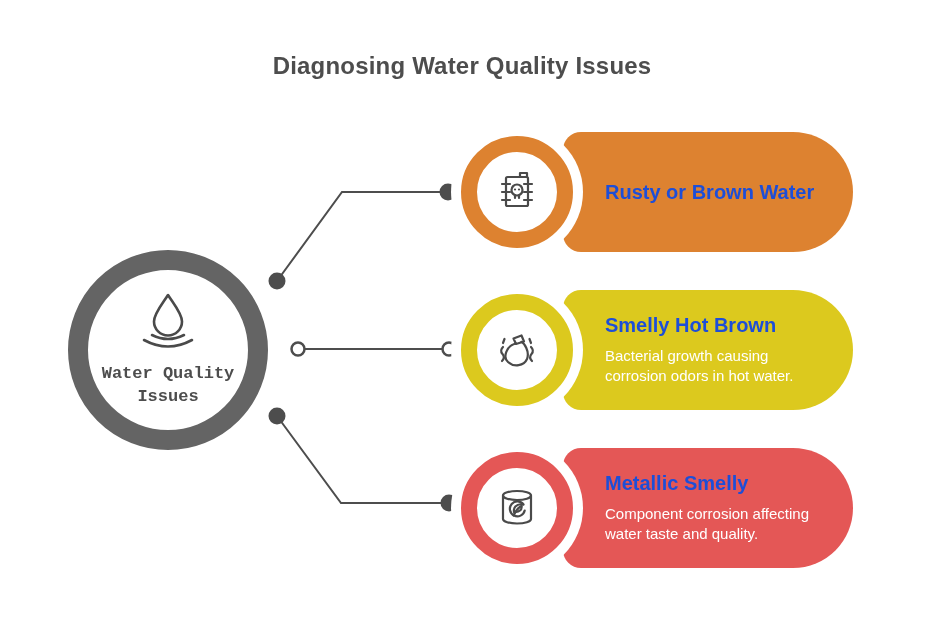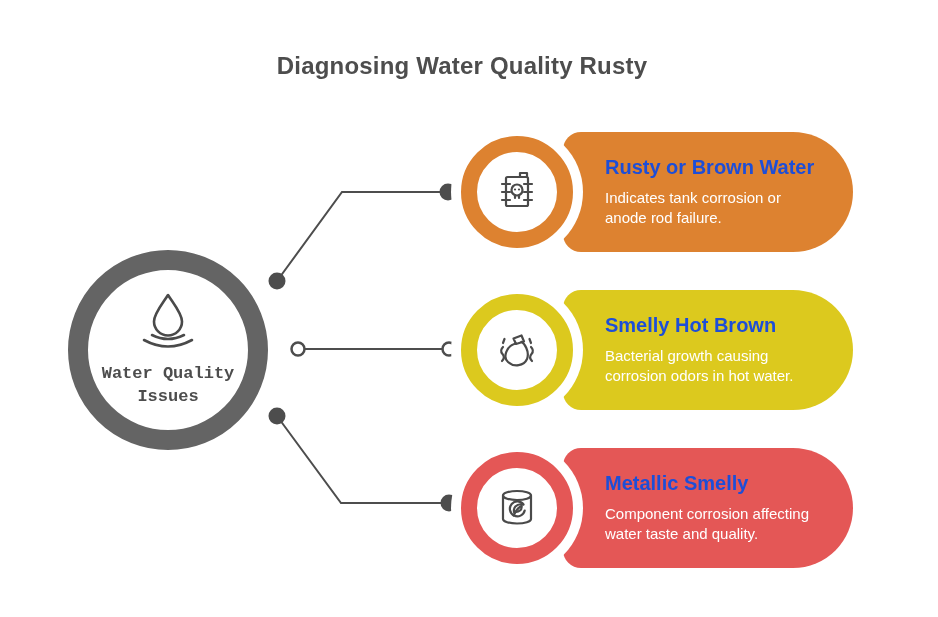--- a/index.html
+++ b/index.html
@@ -55,21 +55,21 @@
   .item-desc {
     font-size:15px; color:#ffffff; line-height:1.33; width:212px;
   }
   .icon-stroke { stroke:#4a4a4a; fill:none; stroke-linecap:round; stroke-linejoin:round; }
 </style>
 </head>
 <body>
 
 <div class="canvas">
 
-  <div class="page-title">Diagnosing Water Quality Rusty</div>
+  <div class="page-title">Diagnosing Water Quality Issues</div>
 
   <svg class="connectors" width="938" height="617" viewBox="0 0 938 617">
     <g stroke="#4d4d4d" stroke-width="2" fill="none">
       <polyline points="277,281 342,192 448,192"></polyline>
       <line x1="305" y1="349" x2="442" y2="349"></line>
       <polyline points="277,416 341,503 449,503"></polyline>
     </g>
     <g fill="#4d4d4d" stroke="none">
       <circle cx="277" cy="281" r="8.5"></circle>
       <circle cx="448" cy="192" r="8.5"></circle>
@@ -104,21 +104,20 @@
           <path d="M11 18 h8 M11 26 h8 M11 34 h8 M33 18 h8 M33 26 h8 M33 34 h8"></path>
           <circle cx="26" cy="24" r="5.5"></circle>
           <path d="M24 29.4 v2.6 M28 29.4 v2.6"></path>
         </g>
         <circle cx="24" cy="23.5" r="1.1" fill="#4a4a4a"></circle>
         <circle cx="28" cy="23.5" r="1.1" fill="#4a4a4a"></circle>
       </svg>
     </div>
     <div class="item-text">
       <div class="item-title">Rusty or Brown Water</div>
-      <div class="item-desc">Indicates tank corrosion or anode rod failure.</div>
     </div>
   </div>
 
   <div class="item item-2">
     <div class="pill tint-bg" style="background: rgb(220, 201, 30);"></div>
     <div class="gap-circle"></div>
     <div class="badge tint-border" style="border-color: rgb(220, 201, 30);">
       <svg width="52" height="52" viewBox="0 0 52 52">
         <g class="icon-stroke" stroke-width="2.2">
           <path d="M22.5 14.5 L30.5 11.5 L33 17.5 L25 20 Z"></path>

